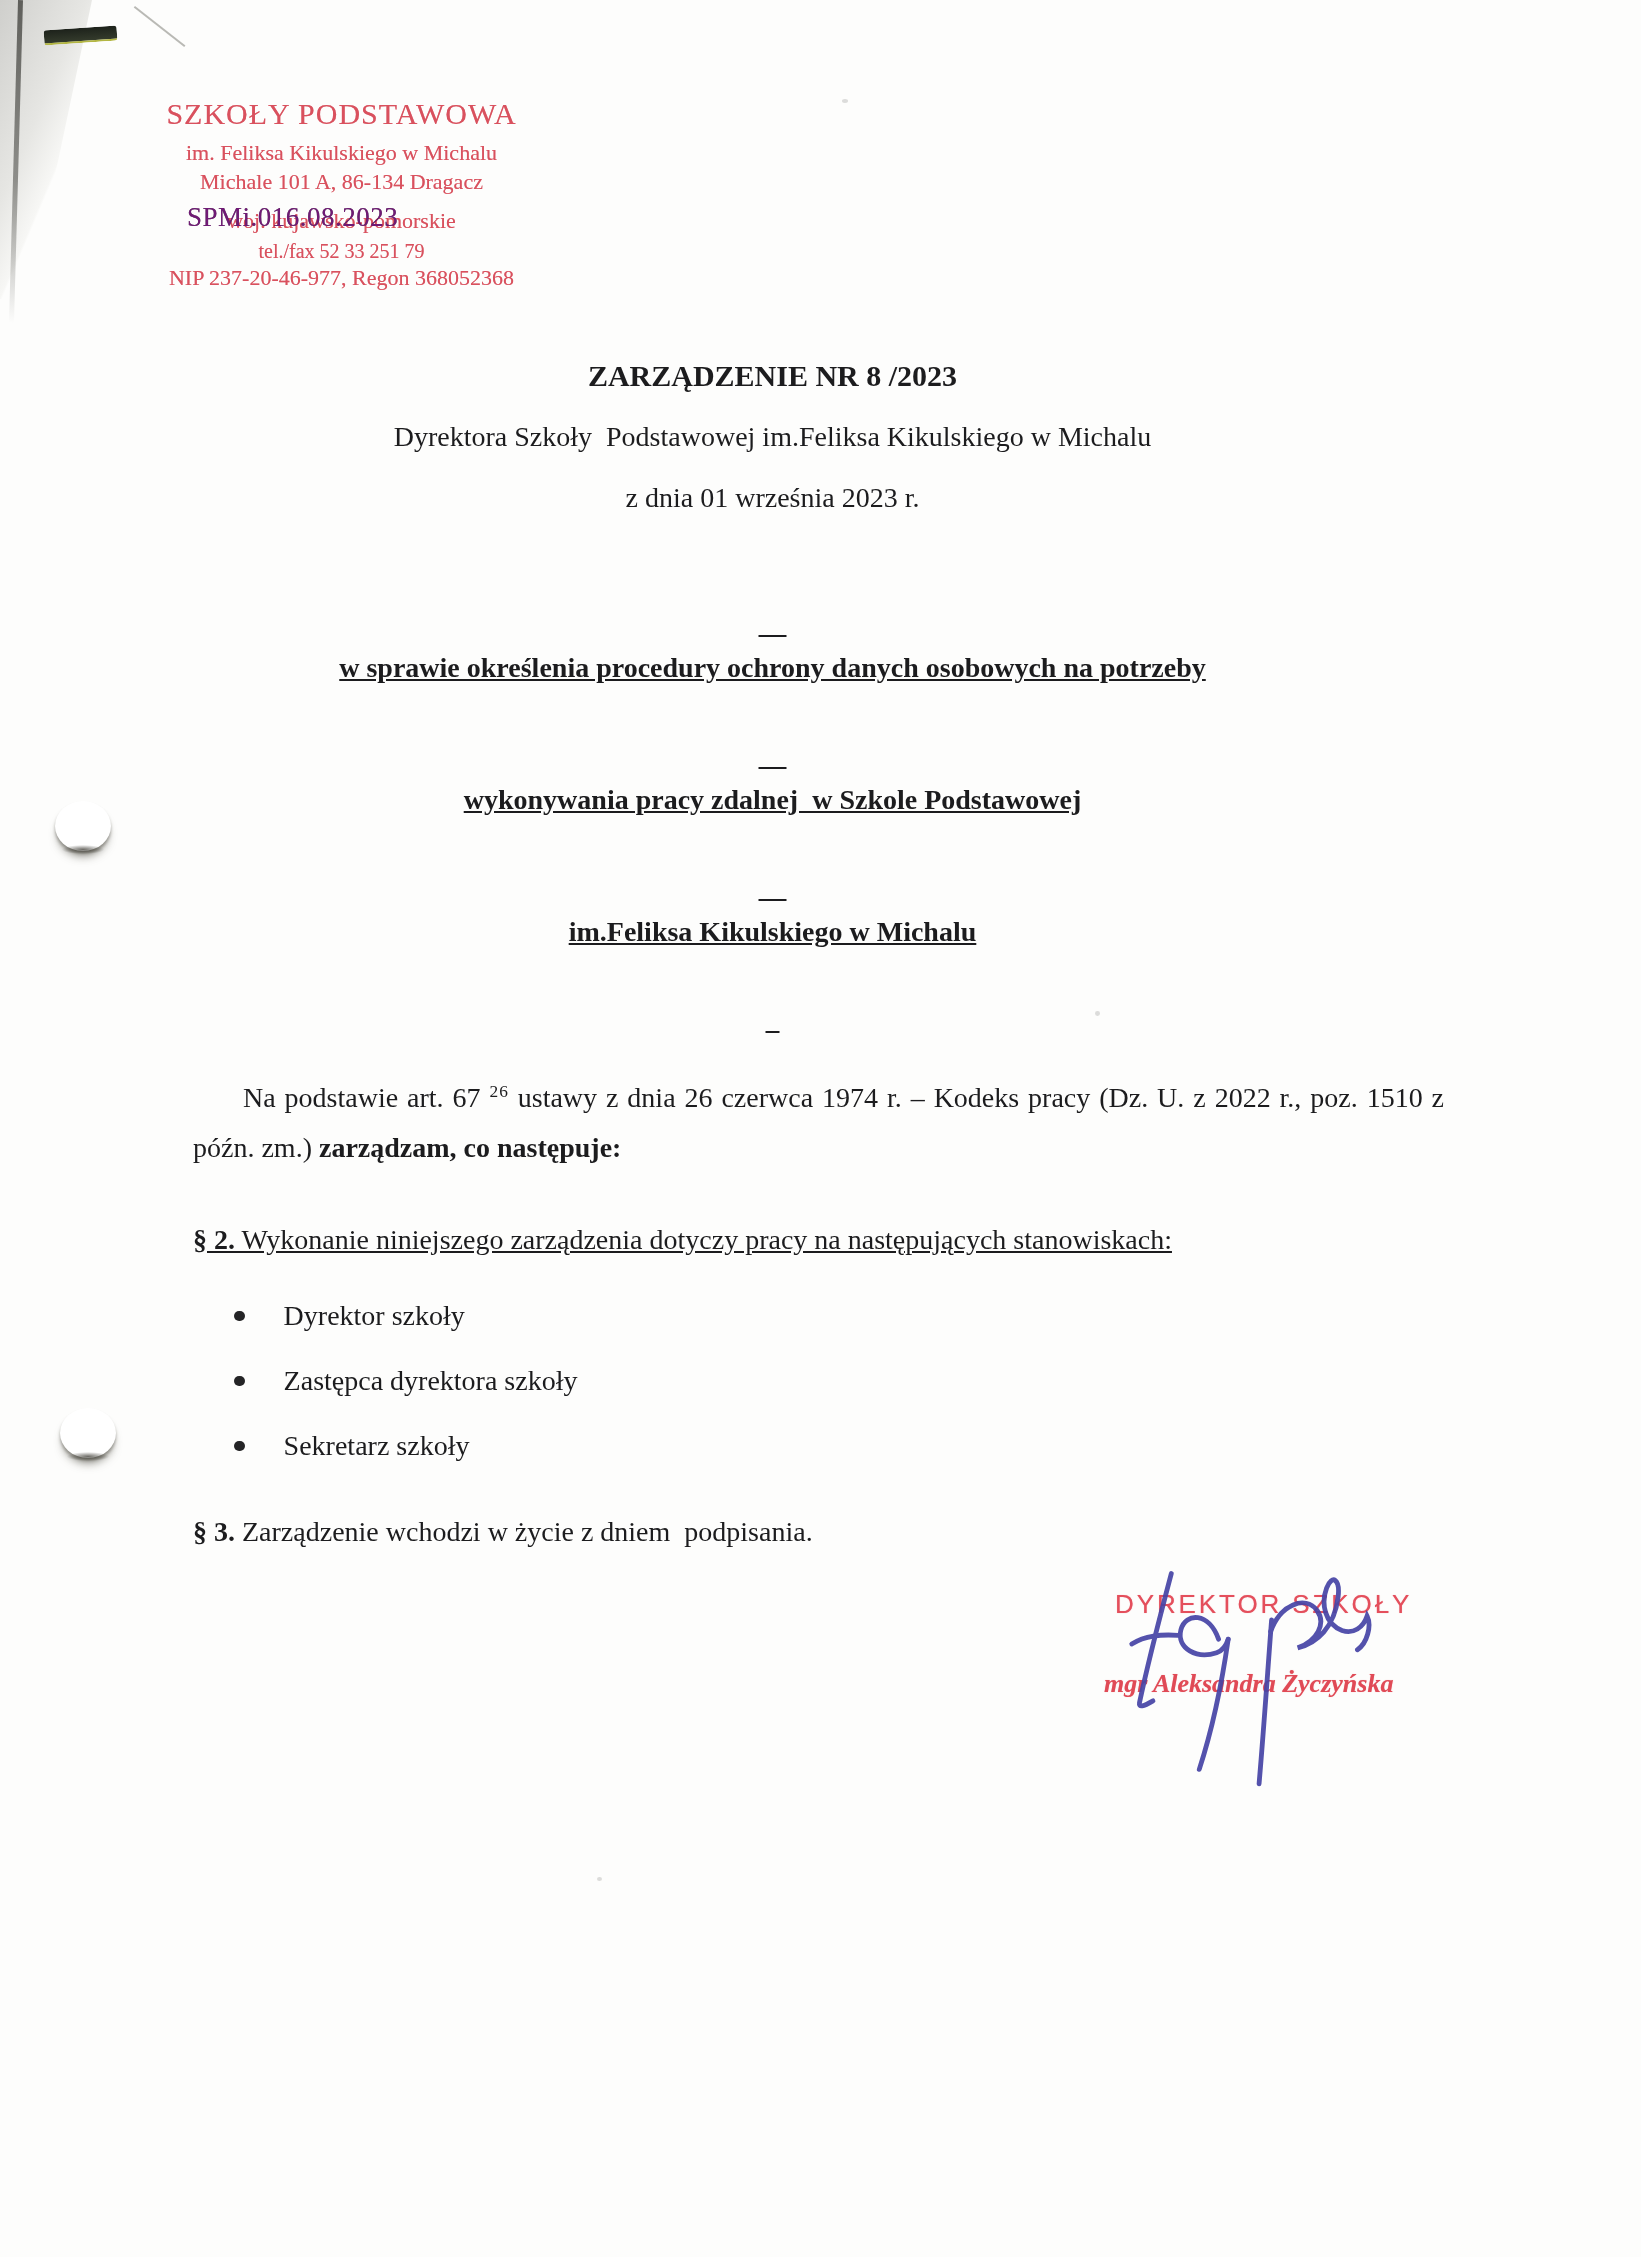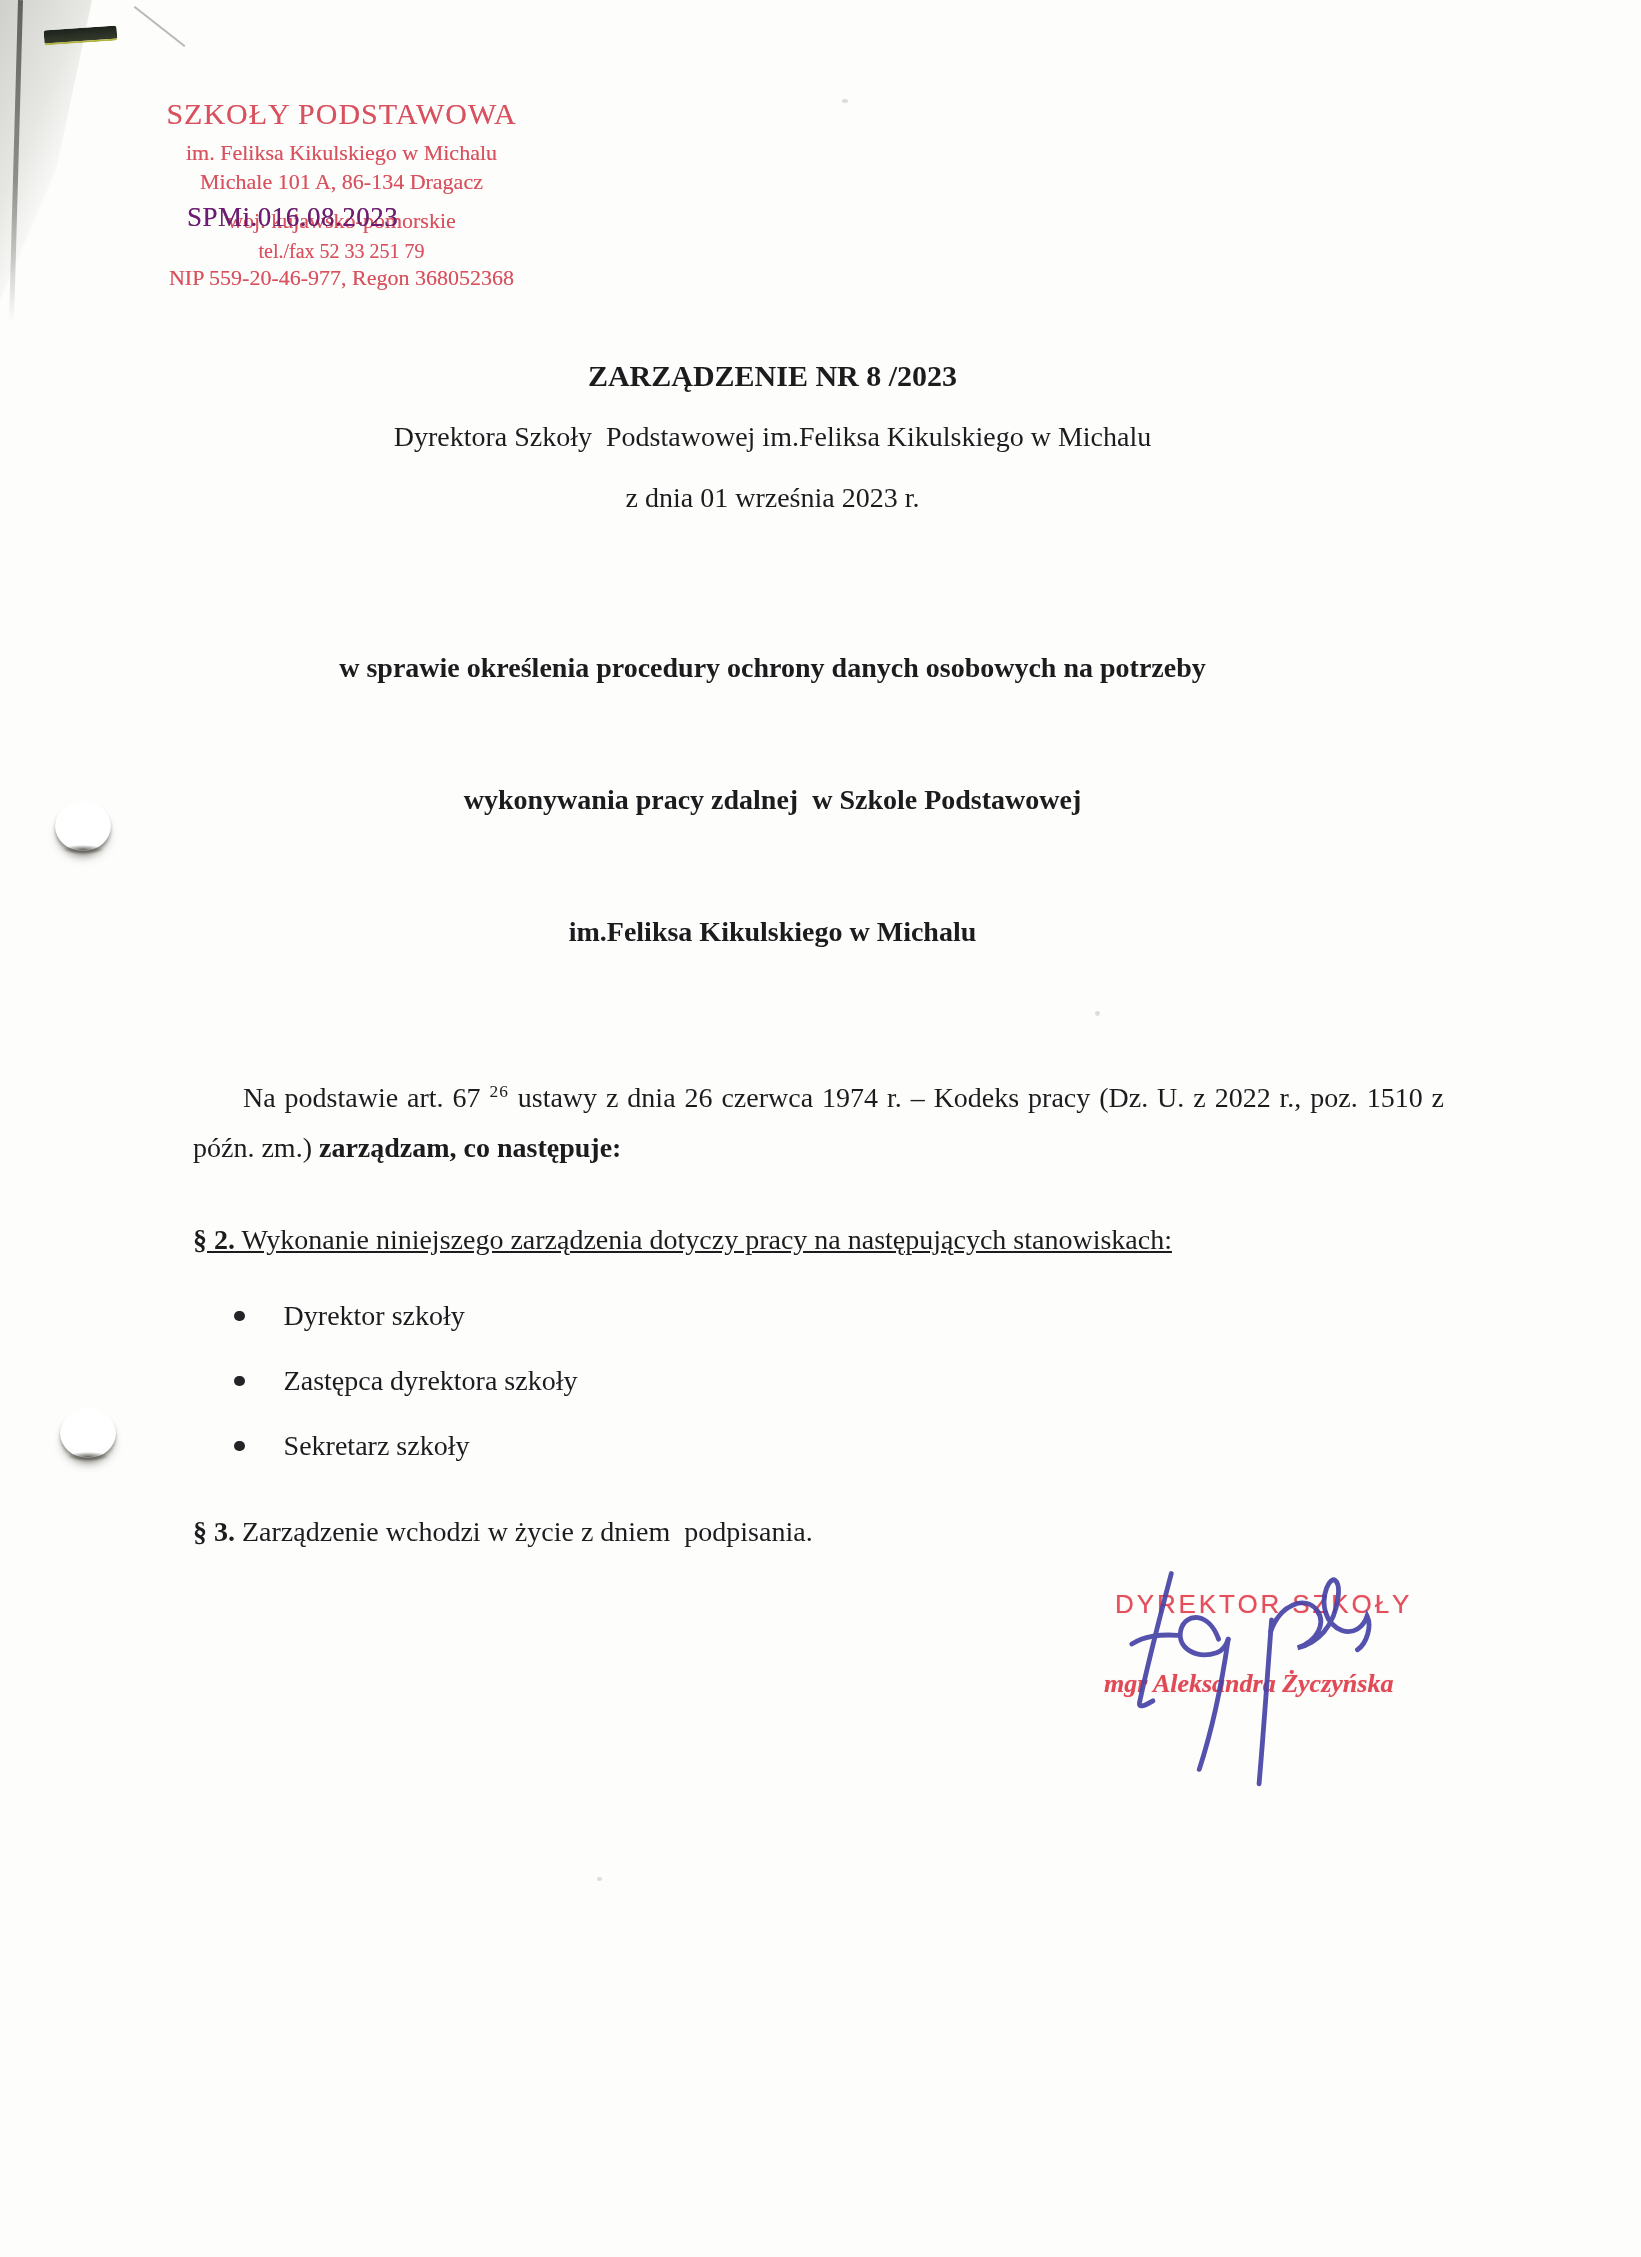--- a/index.html
+++ b/index.html
@@ -70,21 +70,21 @@
 
   
   .doc{
     position:absolute;left:193px;top:355px;width:1255px;
     font-size:28px;line-height:48px;
   }
   .center-block{width:1159px;text-align:center;white-space:pre-wrap;}
   .doc-title{font-weight:bold;font-size:30px;line-height:42px;}
   .doc-subtitle1{font-size:28px;line-height:42px;margin-top:19.3px;}
   .doc-subtitle2{font-size:28px;line-height:42px;margin-top:18.3px;}
-  .doc-subject{font-weight:bold;font-size:28px;line-height:44px;margin-top:39px;}
+  .doc-subject{font-weight:bold;font-size:28px;line-height:44px;margin-top:39px;text-decoration:underline;}
   .para{margin:0;}
   .legal-basis{margin-top:31px;text-align:justify;text-indent:50px;line-height:50px;width:1251px;}
   .par-1{margin-top:39px;text-align:justify;line-height:46px;width:1251px;}
   .par-2{margin-top:44px;line-height:46px;text-decoration:underline;}
   .par-3{margin-top:44px;white-space:pre-wrap;line-height:46px;}
   .bold{font-weight:bold;}
   sup.note{font-size:.62em;vertical-align:super;line-height:0;letter-spacing:1px;}
   .bullet-list{margin-top:33px;padding-left:41px;}
   .bullet-item{display:flex;align-items:baseline;margin-bottom:26px;line-height:39px;}
   .bullet-dot{
@@ -125,21 +125,21 @@
 
 <div class="school-stamp">
   <div class="s-line1">SZKOŁY PODSTAWOWA</div>
   <div class="s-line2">im. Feliksa Kikulskiego w Michalu</div>
   <div class="s-line3">Michale 101 A, 86-134 Dragacz</div>
   <div class="s-line4">
     <span>woj. kujawsko-pomorskie</span>
     <span class="ref-number">SPMi.016.08.2023</span>
   </div>
   <div class="s-line5">tel./fax 52 33 251 79</div>
-  <div class="s-line6">NIP 559-20-46-977, Regon 368052368</div>
+  <div class="s-line6">NIP 237-20-46-977, Regon 368052368</div>
 </div>
 
 <div class="doc">
   <div class="center-block doc-title">ZARZĄDZENIE NR 8 /2023</div>
   <div class="center-block doc-subtitle1">Dyrektora Szkoły  Podstawowej im.Feliksa Kikulskiego w Michalu</div>
   <div class="center-block doc-subtitle2">z dnia 01 września 2023 r.</div>
 
   <div class="center-block doc-subject">
     <div>w sprawie określenia procedury ochrony danych osobowych na potrzeby</div>
     <div>wykonywania pracy zdalnej  w Szkole Podstawowej</div>

